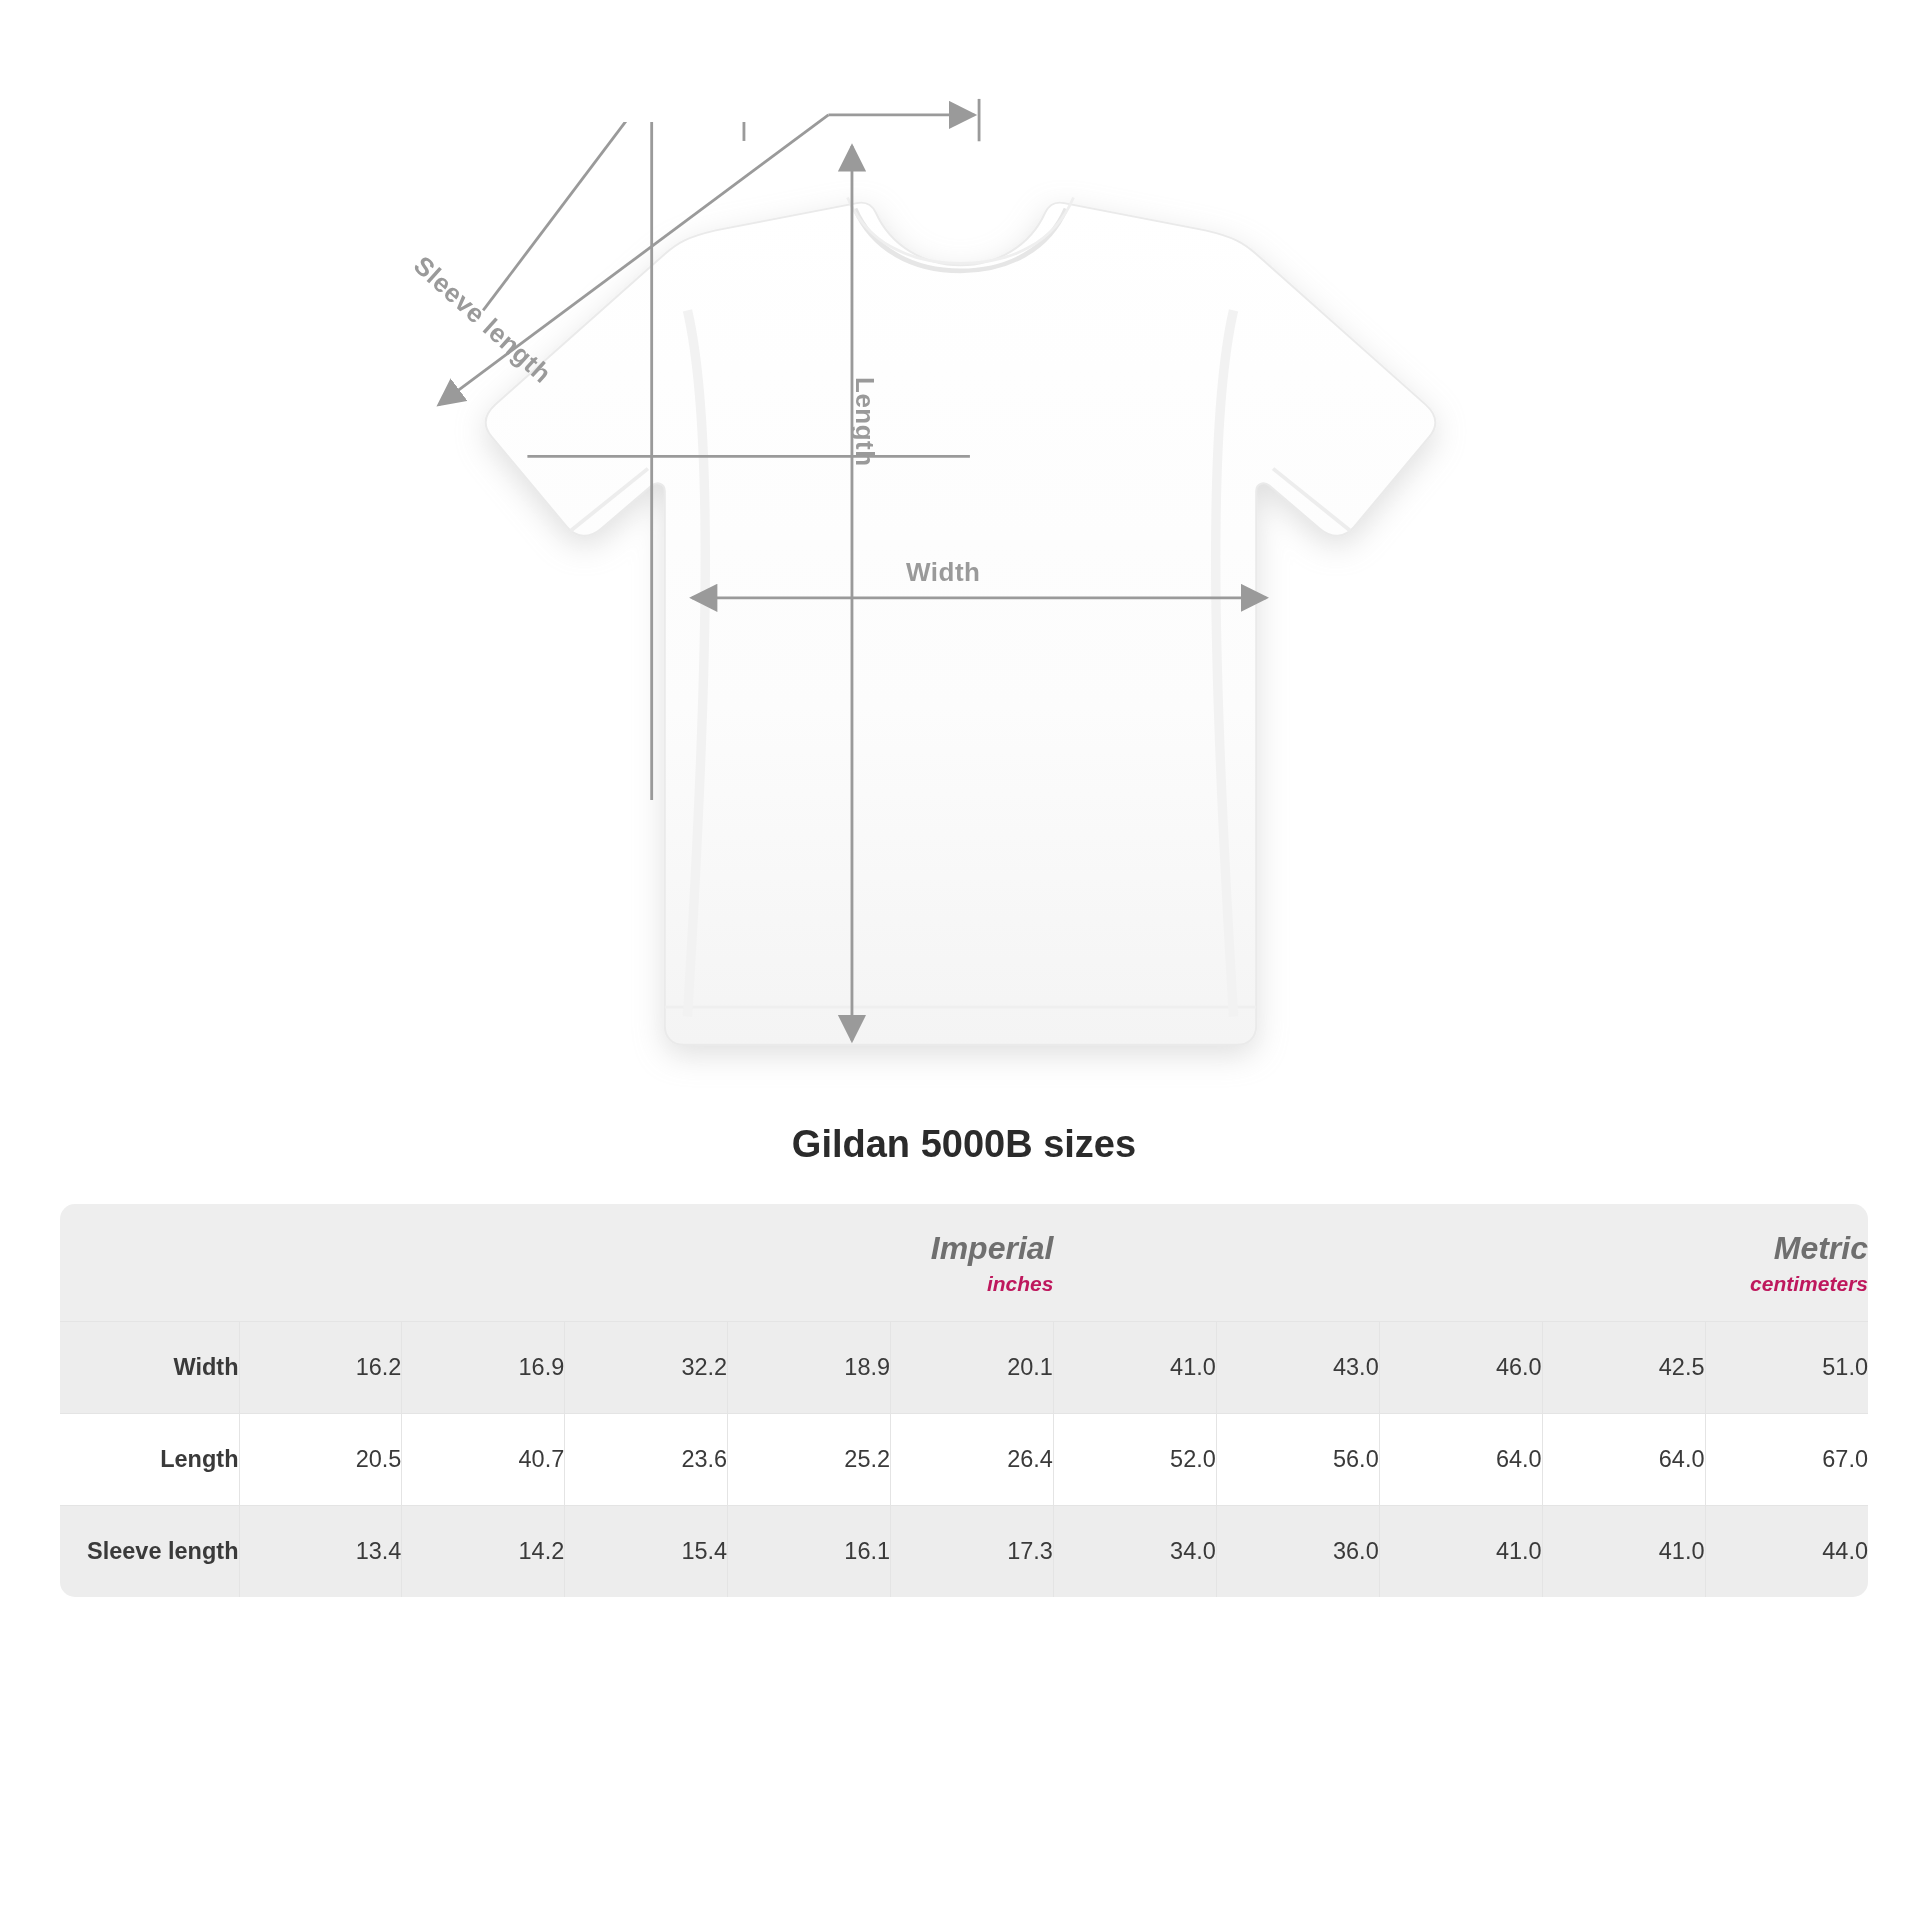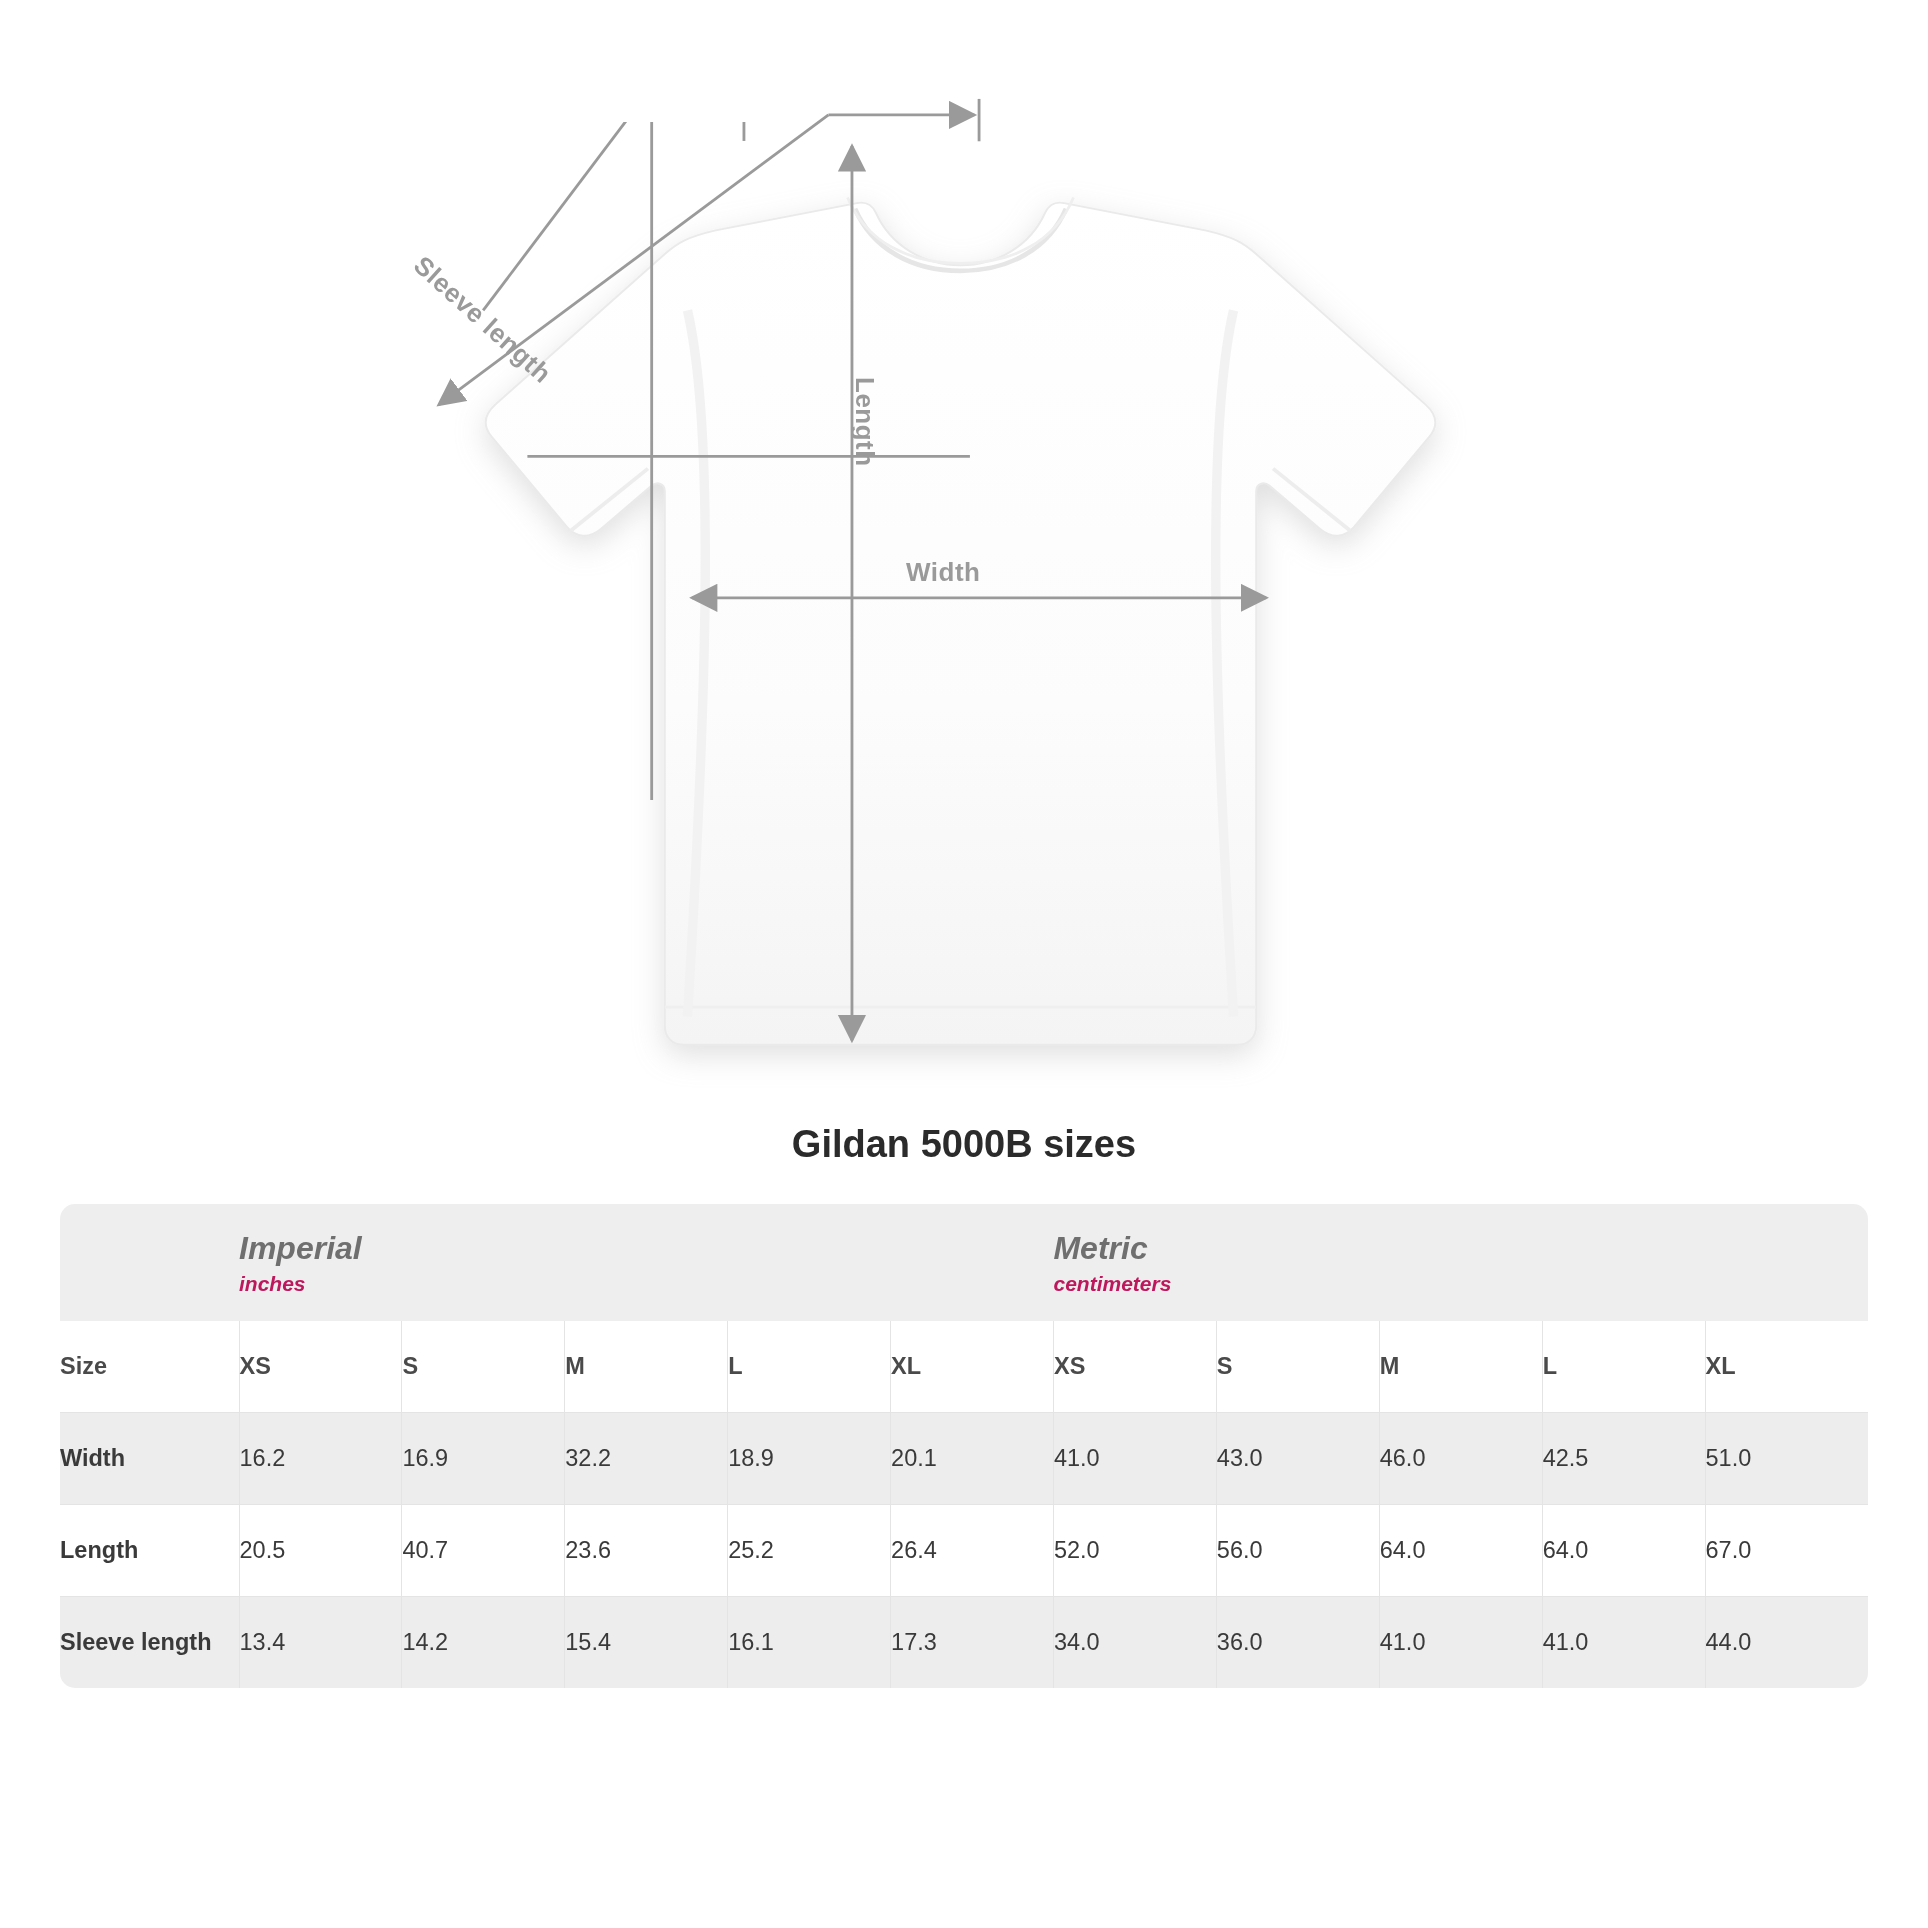--- a/index.html
+++ b/index.html
@@ -85,21 +85,21 @@
     margin: 38px 60px 0 60px;
     border-radius: 15px;
     overflow: hidden;
   }
   table.size-table {
     width: 100%;
     border-collapse: collapse;
     table-layout: fixed;
   }
   table.size-table th, table.size-table td {
-    text-align: left;
+    text-align: right;
     vertical-align: middle;
   }
   .unit-row th {
     background: #eeeeee;
     padding: 26px 0 24.5px 0;
     border: none;
   }
   .unit-row th.corner { background: #eeeeee; }
   .unit-name {
     font-size: 32px;
@@ -267,33 +267,20 @@
           <th colspan="5">
             <div class="unit-name">Imperial</div>
             <div class="unit-sub">inches</div>
           </th>
           <th colspan="5">
             <div class="unit-name">Metric</div>
             <div class="unit-sub">centimeters</div>
           </th>
         </tr>
 
-        <tr class="head-row">
-          <td>Size</td>
-          <td>XS</td>
-          <td>S</td>
-          <td>M</td>
-          <td>L</td>
-          <td>XL</td>
-          <td>XS</td>
-          <td>S</td>
-          <td>M</td>
-          <td>L</td>
-          <td>XL</td>
-        </tr>
 
         <tr class="data-row shaded">
           <td class="row-label">Width</td>
           <td>16.2</td>
           <td>16.9</td>
           <td>32.2</td>
           <td>18.9</td>
           <td>20.1</td>
           <td>41.0</td>
           <td>43.0</td>

